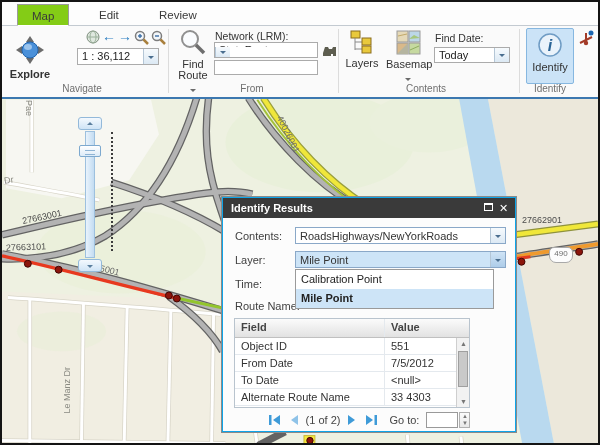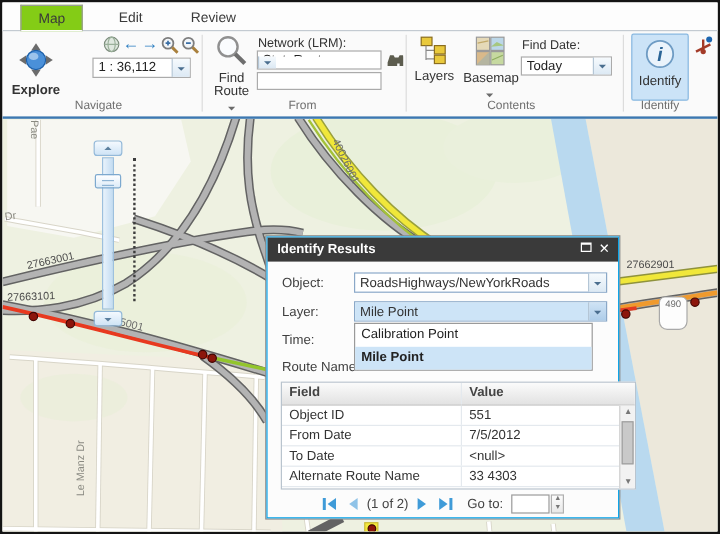--- a/index.html
+++ b/index.html
@@ -16,39 +16,39 @@
   .rbtn-label{font-size:11px;color:#333;text-align:center;line-height:11px;}
   .combo{position:absolute;display:flex;background:#fff;border:1px solid #ababab;font-size:11px;color:#222;}
   .combo .val{flex:1;padding:1px 4px;line-height:13px;white-space:nowrap;overflow:hidden;}
   .dd{width:15px;background:linear-gradient(#f6fafd,#dce9f4);border-left:1px solid #b4c6d6;display:flex;align-items:center;justify-content:center;}
   .dd i{border:3.5px solid transparent;border-top-color:#4a6e8f;margin-top:4px;}
   .caret{display:inline-block;border:3.5px solid transparent;border-top-color:#6b6b6b;}
   .selbtn{background:#cbe3f7;border:1px solid #86b7e0;border-radius:2px;}
   
   .map{position:absolute;left:0;top:97px;width:596px;height:344px;overflow:hidden;background:#eef1e1;}
   .maplabel{position:absolute;font-size:9px;color:#4c4c4c;white-space:nowrap;z-index:5;}
-  .shield{position:absolute;width:24px;height:28px;background:#fdfdfd;border:1.5px solid #a9a9a9;border-radius:5px 5px 7px 7px;font-size:8px;color:#6e6e6e;text-align:center;line-height:11px;z-index:5;}
+  .shield{position:absolute;width:24px;height:16px;background:#fdfdfd;border:1.5px solid #a9a9a9;border-radius:5px 5px 7px 7px;font-size:8px;color:#6e6e6e;text-align:center;line-height:11px;z-index:5;}
   
   .zslider{position:absolute;left:76px;top:18px;width:24px;height:156px;z-index:10;}
   .zbtn{position:absolute;left:0;width:24px;height:13px;background:linear-gradient(#f4f9fe,#cfe4f6);border:1px solid #93b9da;border-radius:3px;display:flex;align-items:center;justify-content:center;}
   .ztrack{position:absolute;left:7px;top:14px;width:10px;height:127px;background:linear-gradient(90deg,#e9f3fc,#c3dcf2);border:1px solid #9dc0de;}
   .zhandle{position:absolute;left:1px;top:28px;width:22px;height:12px;background:linear-gradient(#ffffff,#dcebf8);border:1px solid #7fa;border:1px solid #7da9cf;border-radius:2px;}
   .zhandle::after{content:"";position:absolute;left:5px;right:5px;top:4px;border-top:1px solid #8fb4d4;border-bottom:1px solid #8fb4d4;height:3px;}
   .zticks{position:absolute;left:109px;top:33px;height:119px;width:0;border-left:2px dotted #3c3c3c;z-index:9;}
   
   .dialog{position:absolute;left:220px;top:195px;width:294px;height:235px;background:#fcfcfc;border:1px solid #0ea5e9;box-shadow:0 0 0 1px #8a8a8a;z-index:50;font-size:11px;color:#333;}
   .dtitle{position:absolute;left:0;top:0;width:100%;height:20px;background:#3a3a3a;color:#fff;font-weight:bold;font-size:11px;line-height:20px;padding:0 8px;}
   .dico{position:absolute;top:4px;width:13px;height:12px;color:#fff;font-size:10px;line-height:12px;text-align:center;cursor:default;}
   .maxbox{display:inline-block;width:9px;height:8px;border:1px solid #fff;border-top:2px solid #fff;}
   .dlabel{position:absolute;left:12px;color:#3f3f3f;}
   .dcombo{position:absolute;left:72px;width:211px;height:17px;display:flex;background:#fff;border:1px solid #8aa8c8;font-size:11px;}
   .dlist{position:absolute;left:72px;top:71px;width:199px;background:#fff;border:1px solid #9a9a9a;z-index:5;}
   .dlist .opt{height:19px;line-height:19px;padding:0 5px;color:#222;}
   .dlist .opt.sel{background:#cde4f7;font-weight:bold;}
-  .tbl{position:absolute;left:11px;top:120px;width:296px;height:90px;border:1px solid #b9c4ce;background:#fff;overflow:hidden;}
+  .tbl{position:absolute;left:11px;top:120px;width:236px;height:90px;border:1px solid #b9c4ce;background:#fff;overflow:hidden;}
   .thead{display:flex;height:19px;background:linear-gradient(#fbfbfb,#e2e2e2);border-bottom:1px solid #c0c0c0;font-weight:bold;color:#444;}
   .trow{display:flex;height:17px;border-bottom:1px solid #e4e9ee;color:#333;}
   .c1{width:150px;padding:1px 6px;line-height:15px;border-right:1px solid #e4e9ee;white-space:nowrap;overflow:hidden;}
   .c2{flex:1;padding:1px 6px;line-height:15px;white-space:nowrap;overflow:hidden;}
   .vsb{position:absolute;right:0;top:19px;bottom:0;width:13px;background:#f2f2f2;border-left:1px solid #cfcfcf;}
   .vsb .ar{position:absolute;left:0;width:13px;height:11px;font-size:7px;color:#777;text-align:center;line-height:11px;}
   .vsb .th{position:absolute;left:1px;top:13px;width:10px;height:36px;background:#c9c9c9;border:1px solid #9f9f9f;}
   .pager{position:absolute;left:0;right:0;top:214px;display:flex;align-items:center;justify-content:center;gap:7px;}
   .pager svg{display:block;}
   .goto-input{width:32px;height:16px;border:1px solid #9a9a9a;font-size:11px;}
@@ -305,21 +305,21 @@
       </svg>
     </div>
     <div class="grp-label" style="left:498px;width:100px;">Identify</div>
   </div>
 
   <div class="dialog">
     <div class="dtitle"><span>Identify Results</span></div>
     <div class="dico" style="right:20px;"><span class="maxbox"></span></div>
     <div class="dico" style="right:5px;font-size:11px;"><span>✕</span></div>
 
-    <div class="dlabel" style="top:32px;">Object:</div>
+    <div class="dlabel" style="top:32px;">Contents:</div>
     <div class="dcombo" style="top:29px;">
       <div class="val" style="flex:1;padding:2px 4px;white-space:nowrap;overflow:hidden;">RoadsHighways/NewYorkRoads</div>
       <div class="dd">
           <i></i>
         </div>
     </div>
 
     <div class="dlabel" style="top:56px;">Layer:</div>
     <div class="dcombo" style="top:53px;">
       <div class="val" style="flex:1;padding:2px 4px;background:#cde4f7;white-space:nowrap;overflow:hidden;">Mile Point</div>

